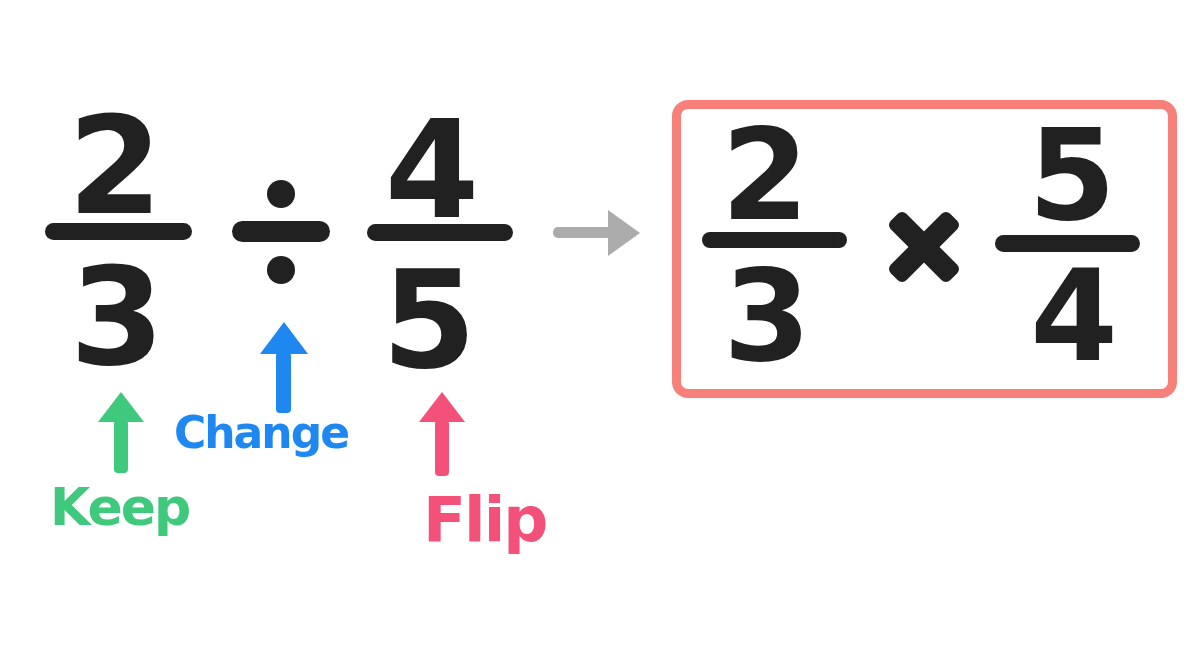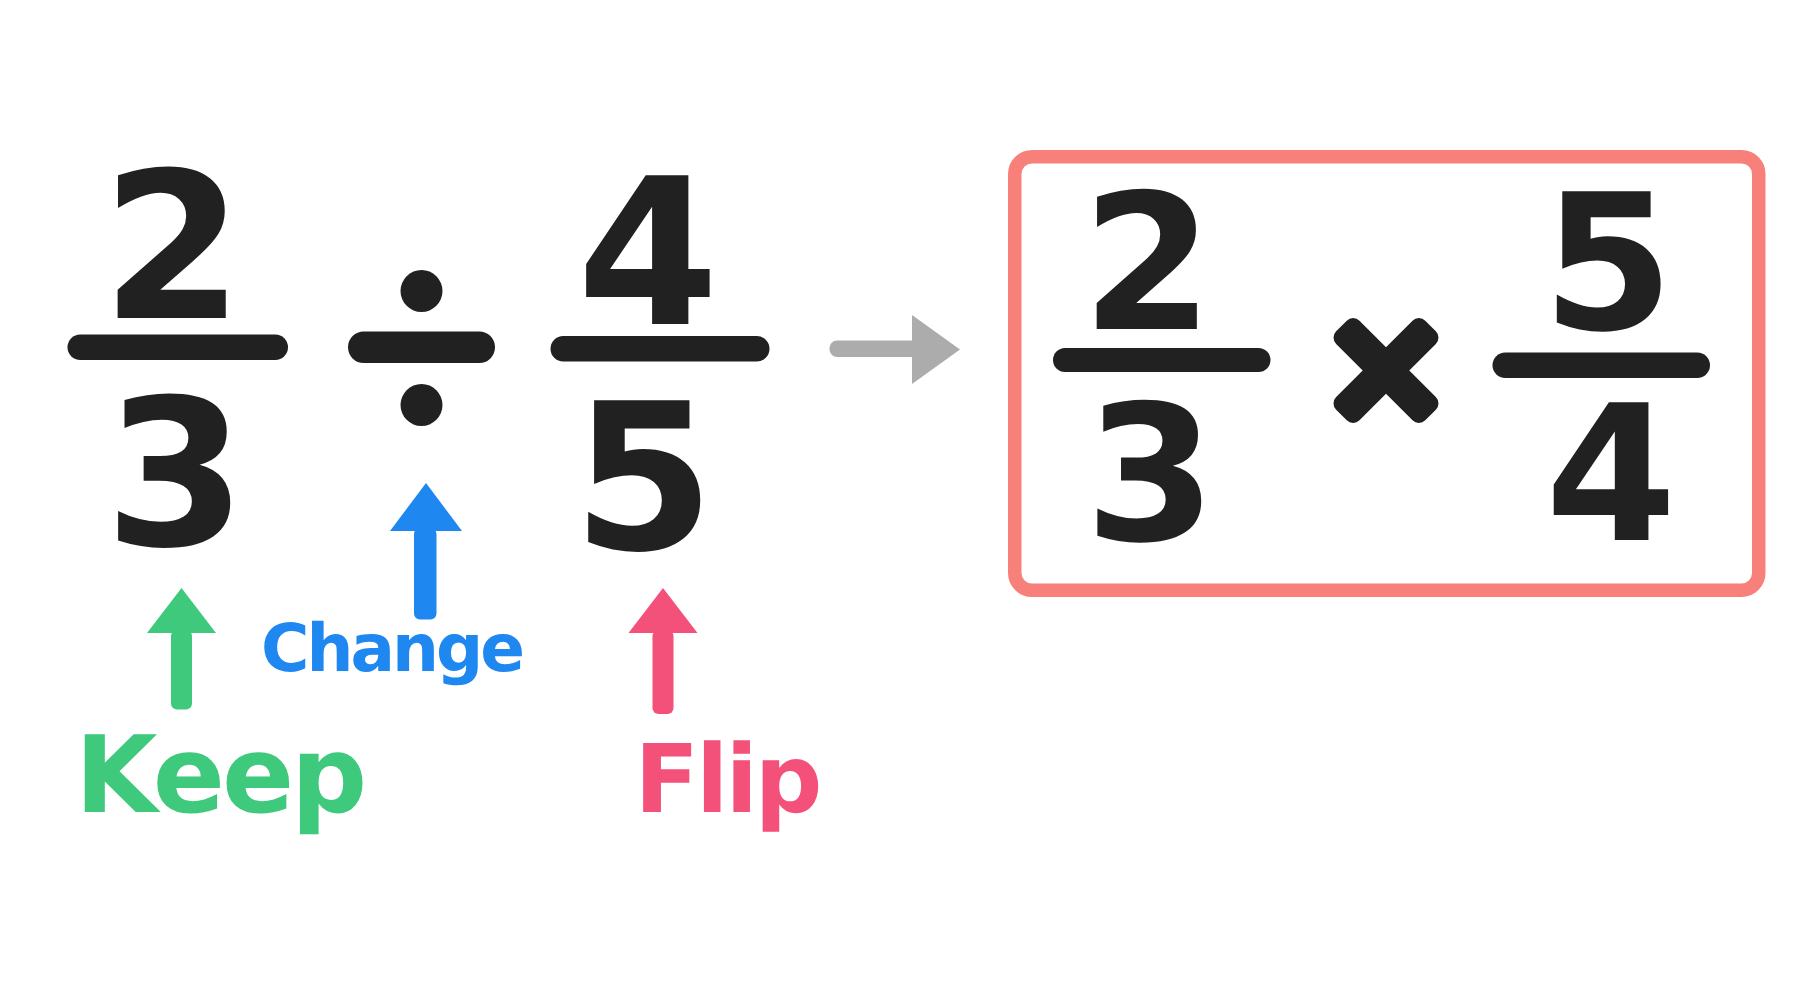--- a/index.html
+++ b/index.html
@@ -103,21 +103,21 @@
   }
 
   
   .word {
     position: absolute;
     font-weight: bold;
     line-height: 1;
     letter-spacing: -2px;
     white-space: nowrap;
   }
-  .word.keep   { left: 50px;  top: 481px; font-size: 71px; color: #3ec97c; }
+  .word.keep   { left: 50px;  top: 481px; font-size: 52px; color: #3ec97c; }
   .word.change { left: 174px; top: 411px; font-size: 44px; color: #1e87f0; }
   .word.flip   { left: 397px; top: 488px; font-size: 63px; color: #f4517a; margin-left: 26px; }
 </style>
 </head>
 <body>
 
 <div class="canvas">
 
   <div>
     <span class="digit big" style="left:115px; top:98px;">2</span>

